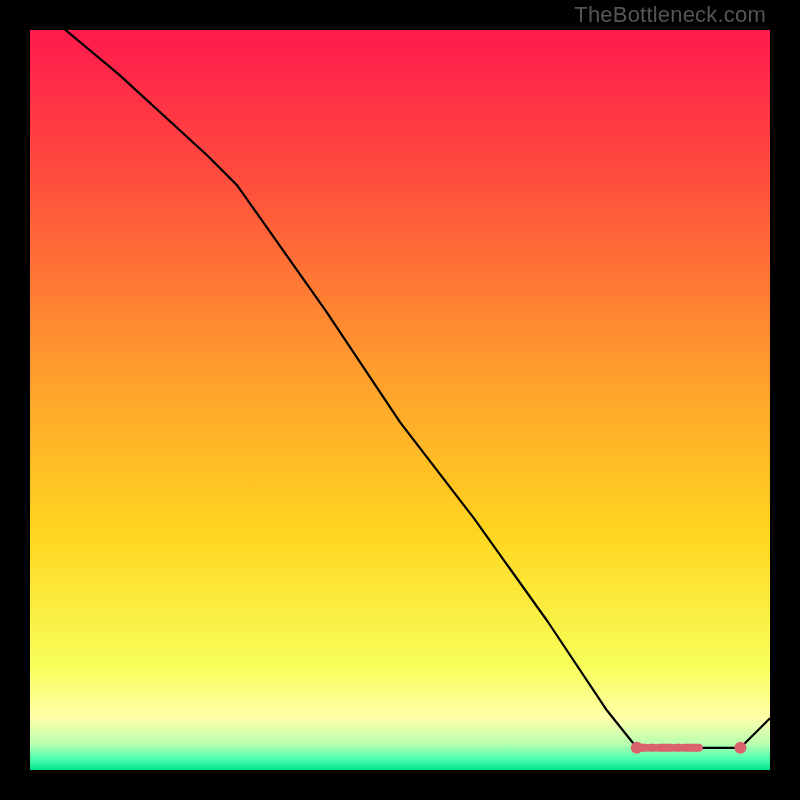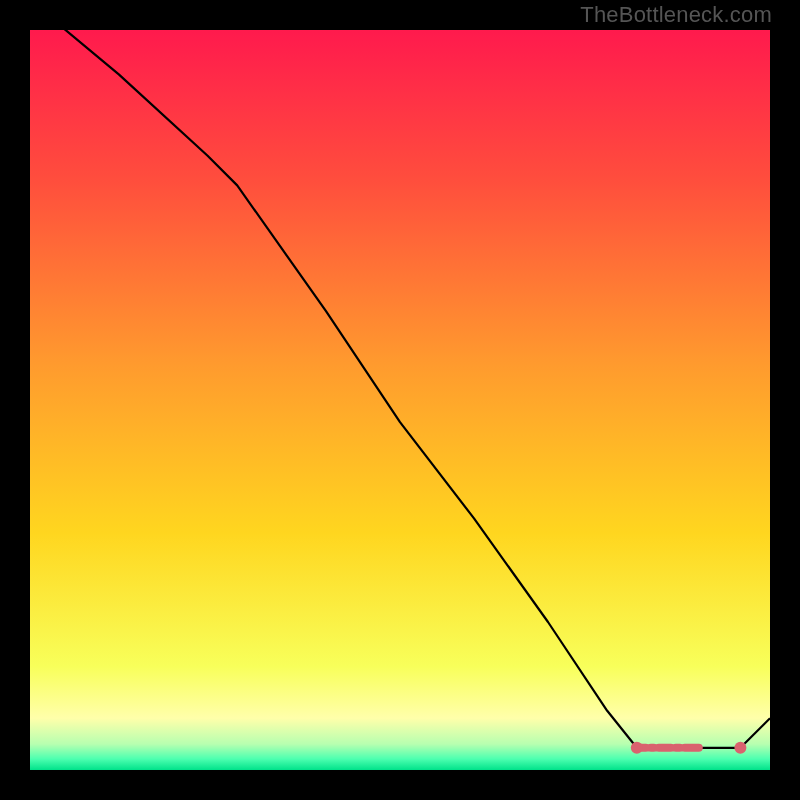--- a/index.html
+++ b/index.html
@@ -6,21 +6,21 @@
   body {
     width: 800px;
     height: 800px;
     background: #000;
     position: relative;
     font-family: Arial, Helvetica, sans-serif;
   }
   .watermark {
     position: absolute;
     top: 2px;
-    right: 28px;
+    right: 34px;
     color: #555;
     font-size: 22px;
     letter-spacing: 0.2px;
     z-index: 10;
   }
   .plot-wrap {
     position: absolute;
     left: 30px;
     top: 30px;
     width: 740px;

